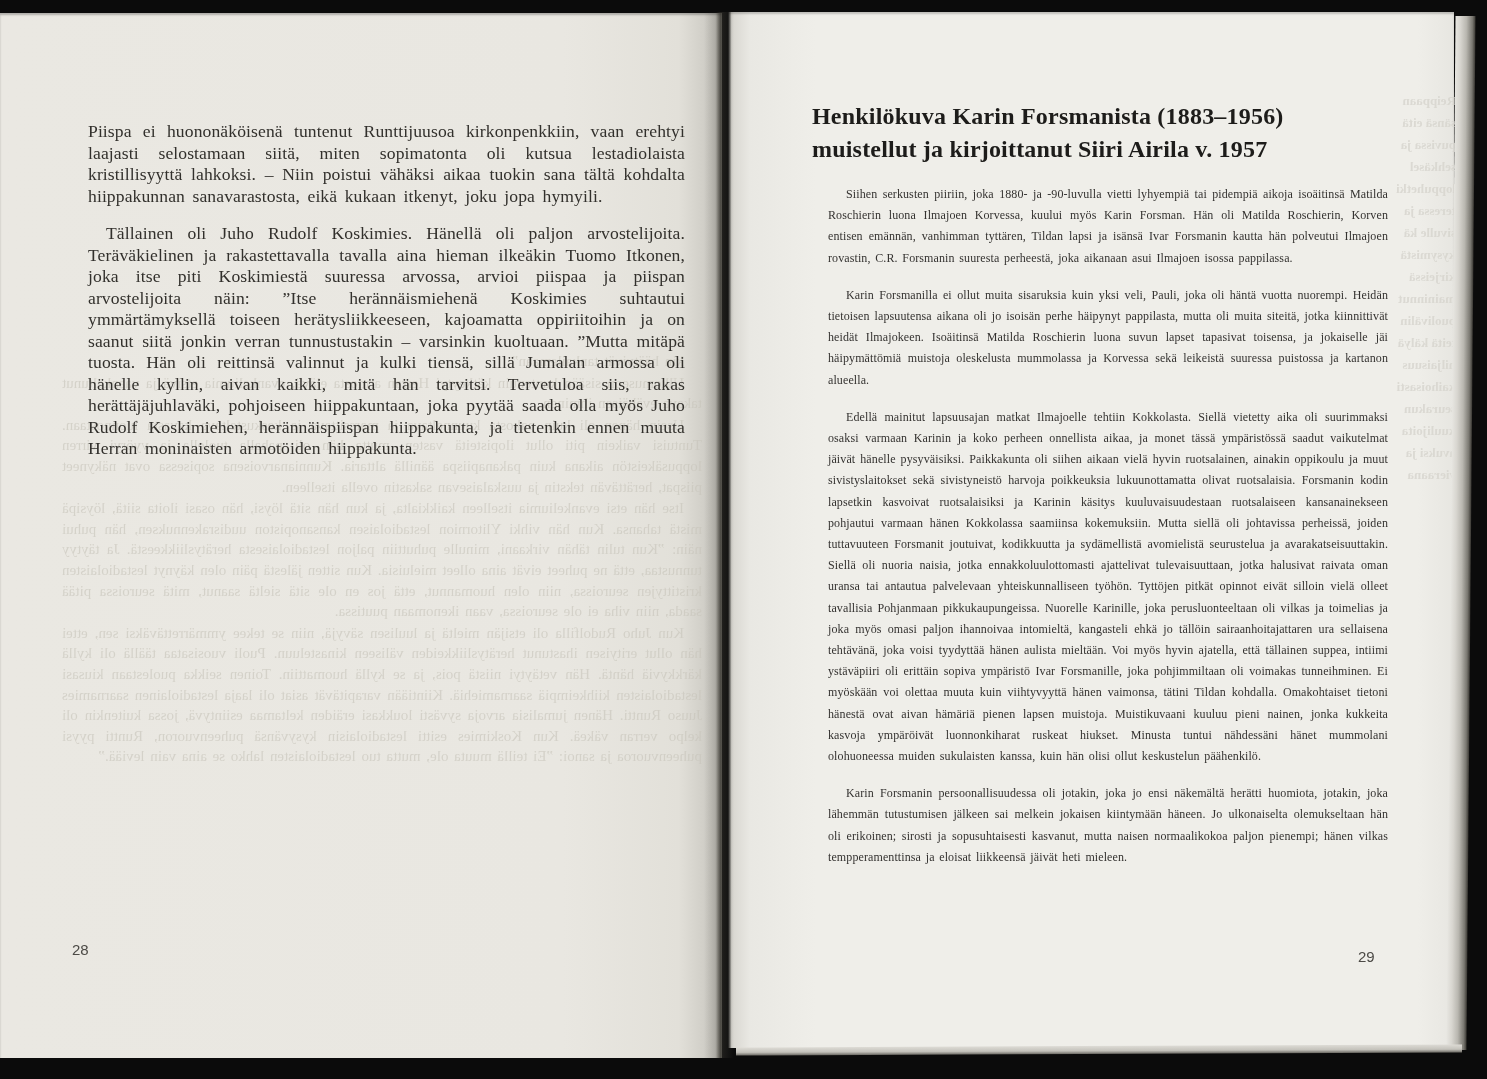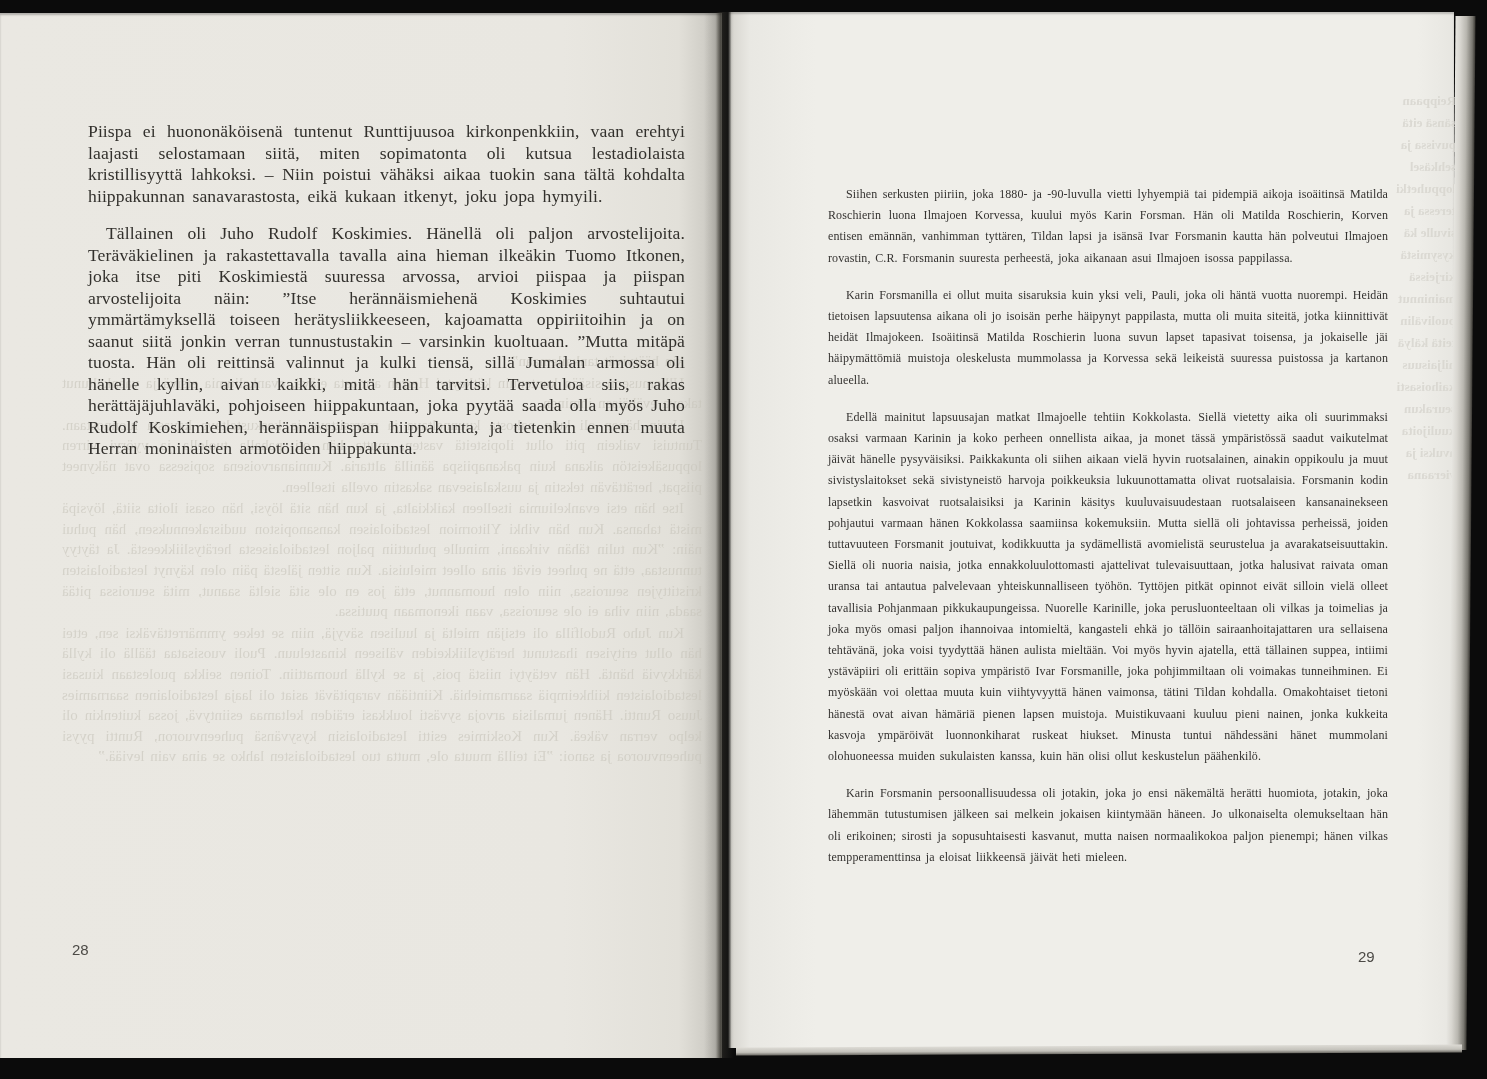--- a/index.html
+++ b/index.html
@@ -110,21 +110,21 @@
         <p class="bleed-frag">maininnut</p>
         <p class="bleed-frag">puolivälin</p>
         <p class="bleed-frag">teitä kälyä</p>
         <p class="bleed-frag">hiljaisuus</p>
         <p class="bleed-frag">kaihoisasti</p>
         <p class="bleed-frag">seurakun</p>
         <p class="bleed-frag">kuulijoita</p>
         <p class="bleed-frag">avuksi ja</p>
         <p class="bleed-frag">vieraana</p>
       </div>
-    <h1 class="chapter-title"><br></h1>
+    <h1 class="chapter-title"><span>Henkilökuva Karin Forsmanista (1883–1956)</span><br><span>muistellut ja kirjoittanut Siiri Airila v. 1957</span></h1>
     <div class="text-col right-col">
         <p class="body-p">Siihen serkusten piiriin, joka 1880- ja -90-luvulla vietti lyhyempiä tai pidempiä aikoja isoäitinsä Matilda Roschierin luona Ilmajoen Korvessa, kuului myös Karin Forsman. Hän oli Matilda Roschierin, Korven entisen emännän, vanhimman tyttären, Tildan lapsi ja isänsä Ivar Forsmanin kautta hän polveutui Ilmajoen rovastin, C.R. Forsmanin suuresta perheestä, joka aikanaan asui Ilmajoen isossa pappilassa.</p>
         <p class="body-p">Karin Forsmanilla ei ollut muita sisaruksia kuin yksi veli, Pauli, joka oli häntä vuotta nuorempi. Heidän tietoisen lapsuutensa aikana oli jo isoisän perhe häipynyt pappilasta, mutta oli muita siteitä, jotka kiinnittivät heidät Ilmajokeen. Isoäitinsä Matilda Roschierin luona suvun lapset tapasivat toisensa, ja jokaiselle jäi häipymättömiä muistoja oleskelusta mummolassa ja Korvessa sekä leikeistä suuressa puistossa ja kartanon alueella.</p>
         <p class="body-p">Edellä mainitut lapsuusajan matkat Ilmajoelle tehtiin Kokkolasta. Siellä vietetty aika oli suurimmaksi osaksi varmaan Karinin ja koko perheen onnellista aikaa, ja monet tässä ympäristössä saadut vaikutelmat jäivät hänelle pysyväisiksi. Paikkakunta oli siihen aikaan vielä hyvin ruotsalainen, ainakin oppikoulu ja muut sivistyslaitokset sekä sivistyneistö harvoja poikkeuksia lukuunottamatta olivat ruotsalaisia. Forsmanin kodin lapsetkin kasvoivat ruotsalaisiksi ja Karinin käsitys kuuluvaisuudestaan ruotsalaiseen kansanainekseen pohjautui varmaan hänen Kokkolassa saamiinsa kokemuksiin. Mutta siellä oli johtavissa perheissä, joiden tuttavuuteen Forsmanit joutuivat, kodikkuutta ja sydämellistä avomielistä seurustelua ja avarakatseisuuttakin. Siellä oli nuoria naisia, jotka ennakkoluulottomasti ajattelivat tulevaisuuttaan, jotka halusivat raivata oman uransa tai antautua palvelevaan yhteiskunnalliseen työhön. Tyttöjen pitkät opinnot eivät silloin vielä olleet tavallisia Pohjanmaan pikkukaupungeissa. Nuorelle Karinille, joka perusluonteeltaan oli vilkas ja toimelias ja joka myös omasi paljon ihannoivaa intomieltä, kangasteli ehkä jo tällöin sairaanhoitajattaren ura sellaisena tehtävänä, joka voisi tyydyttää hänen aulista mieltään. Voi myös hyvin ajatella, että tällainen suppea, intiimi ystäväpiiri oli erittäin sopiva ympäristö Ivar Forsmanille, joka pohjimmiltaan oli voimakas tunneihminen. Ei myöskään voi olettaa muuta kuin viihtyvyyttä hänen vaimonsa, tätini Tildan kohdalla. Omakohtaiset tietoni hänestä ovat aivan hämäriä pienen lapsen muistoja. Muistikuvaani kuuluu pieni nainen, jonka kukkeita kasvoja ympäröivät luonnonkiharat ruskeat hiukset. Minusta tuntui nähdessäni hänet mummolani olohuoneessa muiden sukulaisten kanssa, kuin hän olisi ollut keskustelun päähenkilö.</p>
         <p class="body-p">Karin Forsmanin persoonallisuudessa oli jotakin, joka jo ensi näkemältä herätti huomiota, jotakin, joka lähemmän tutustumisen jälkeen sai melkein jokaisen kiintymään häneen. Jo ulkonaiselta olemukseltaan hän oli erikoinen; sirosti ja sopusuhtaisesti kasvanut, mutta naisen normaalikokoa paljon pienempi; hänen vilkas tempperamenttinsa ja eloisat liikkeensä jäivät heti mieleen.</p>
       </div>
     <div class="pagenum pagenum-right">29</div>
   </div>
 
   <div class="gutter"></div>

